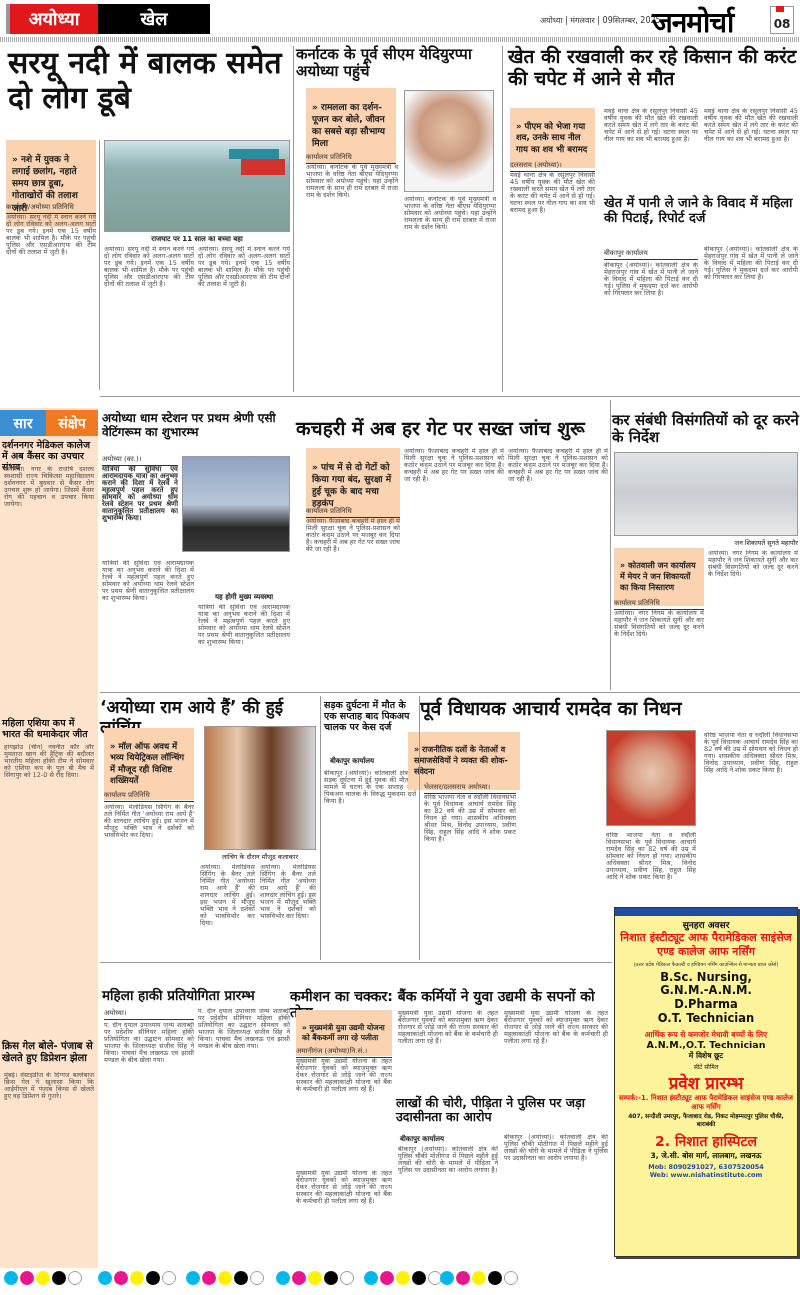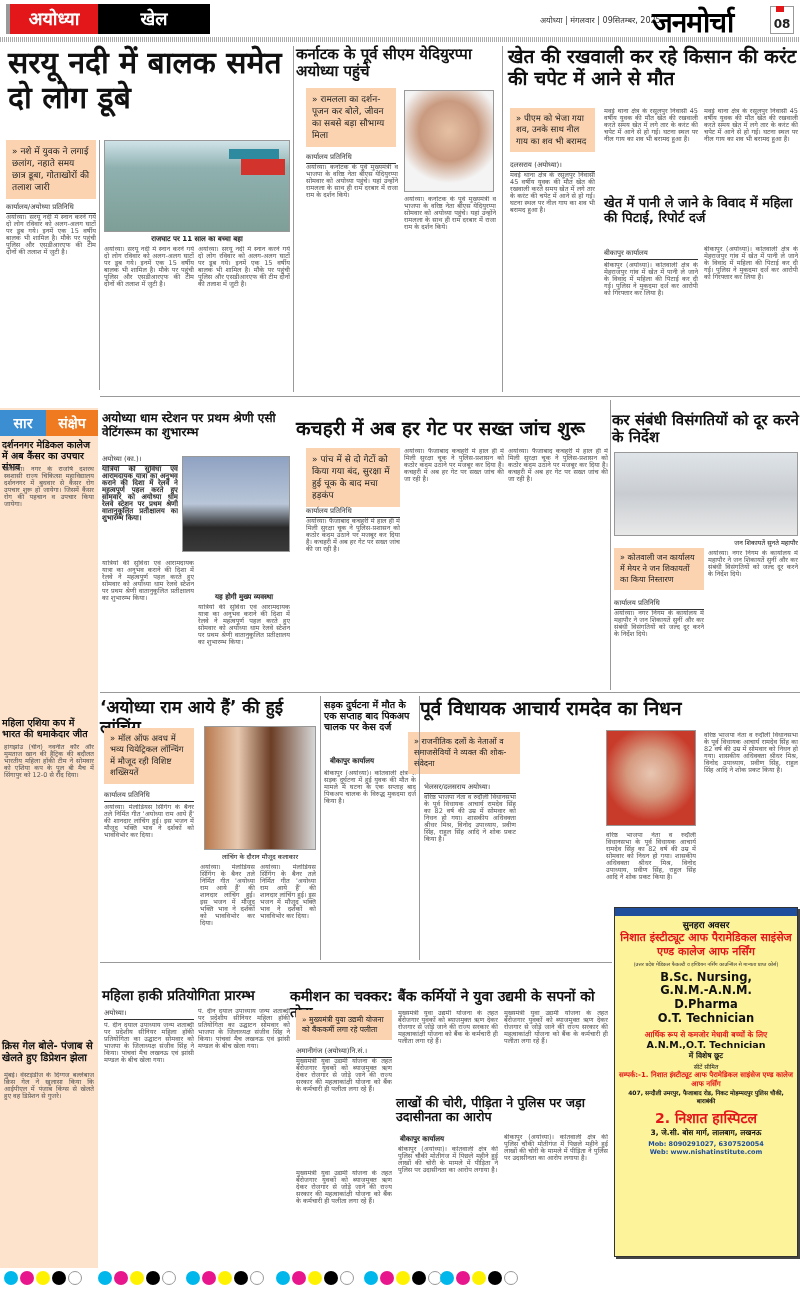--- a/index.html
+++ b/index.html
@@ -6,21 +6,21 @@
   body{width:800px;height:1295px;background:#fff;font-family:"DejaVu Sans",sans-serif;color:#222;position:relative;overflow:hidden}
   .abs{position:absolute}
   .hdr-tab-red{left:6px;top:4px;width:92px;height:30px;background:#e3161a;color:#fff;font-weight:bold;font-size:18px;text-align:center;line-height:30px;border-left:4px solid #999}
   .hdr-tab-black{left:98px;top:4px;width:112px;height:30px;background:#000;color:#fff;font-weight:bold;font-size:18px;text-align:center;line-height:30px}
   .hdr-line{left:0;top:37px;width:800px;height:5px;background:repeating-linear-gradient(90deg,#aaa 0 1px,#fff 1px 2px)}
   .dateline{left:540px;top:14px;font-size:8px;color:#333}
   .masthead{left:652px;top:2px;font-size:28px;font-weight:bold;color:#000;letter-spacing:-1px}
   .pageno{left:770px;top:6px;width:24px;height:28px;border:1px solid #999;font-size:12px;text-align:center;padding-top:10px;font-weight:bold}
   .pageno-flag{left:776px;top:6px;width:8px;height:6px;background:#e3161a}
   .h-big{font-weight:bold;color:#111;text-align:left;line-height:1.15}
-  .blurb{background:#fbd3b0;font-weight:normal;color:#222;padding:5px 6px;line-height:1.35}
+  .blurb{background:#fbd3b0;font-weight:bold;color:#222;padding:13px 6px;line-height:1.35}
   .blurb::before{content:"» ";}
   .byline{font-size:7px;color:#333;border-bottom:1px solid #333;padding-bottom:2px}
   .txt{font-size:6.5px;line-height:7px;color:#555;text-align:justify;overflow:hidden}
   .photo{background:linear-gradient(135deg,#a9b8ae,#6f8a7c);border:1px solid #999}
   .rule{background:#999}
   .sar{left:0;top:410px;width:100px;height:26px;background:#3a8ed1;color:#fff;font-weight:bold;text-align:center;line-height:26px;font-size:14px}
   .sanshep{left:92px;top:410px;width:100px;height:26px;background:#f07a20;color:#fff;font-weight:bold;text-align:center;line-height:26px;font-size:14px}
   .side-col{background:#fde3cc}
   .ad{left:614px;top:907px;width:184px;height:350px;background:#fdf39a;border:1px solid #333;box-shadow:2px 2px 0 #444}
   .ad *{text-align:center}
@@ -146,20 +146,21 @@
   <div style="font-size:11px;font-weight:bold;color:#e3161a;line-height:1.25;padding:0 4px">निशात इंस्टीट्यूट आफ पैरामेडिकल साइंसेज एण्ड कालेज आफ नर्सिंग</div>
   <div style="font-size:5px;color:#333;padding:2px">(उत्तर प्रदेश मेडिकल फैकल्टी व इण्डियन नर्सिंग काउन्सिल से मान्यता प्राप्त कोर्स)</div>
   <div style="font-size:11.5px;font-weight:bold;color:#111;line-height:1.2;margin-top:2px">B.Sc. Nursing,</div>
   <div style="font-size:11.5px;font-weight:bold;color:#111;line-height:1.2">G.N.M.-A.N.M.</div>
   <div style="font-size:11.5px;font-weight:bold;color:#111;line-height:1.2">D.Pharma</div>
   <div style="font-size:11.5px;font-weight:bold;color:#111;line-height:1.2">O.T. Technician</div>
   <div style="font-size:7.5px;font-weight:bold;color:#e3161a;margin-top:3px">आर्थिक रूप से कमजोर मेधावी बच्चों के लिए</div>
   <div style="font-size:9.5px;font-weight:bold;color:#111">A.N.M.,O.T. Technician</div>
   <div style="font-size:7.5px;font-weight:bold;color:#111">में विशेष छूट</div>
   <div style="font-size:6px;color:#111;margin-top:3px">सीटें सीमित</div>
+  <div style="font-size:17px;font-weight:bold;color:#e3161a">प्रवेश प्रारम्भ</div>
   <div style="font-size:7px;font-weight:bold;color:#e3161a;padding:0 3px;line-height:1.3">सम्पर्क:-1. निशात इंस्टीट्यूट आफ पैरामेडिकल साइंसेज एण्ड कालेज आफ नर्सिंग</div>
   <div style="font-size:6px;font-weight:bold;color:#111;padding:0 4px;line-height:1.4">407, सन्दौली उमरपुर, फैजाबाद रोड, निकट मोहम्मदपुर पुलिस चौकी, बाराबंकी</div>
   <div style="font-size:14px;font-weight:bold;color:#e3161a;margin-top:2px">2. निशात हास्पिटल</div>
   <div style="font-size:7.5px;font-weight:bold;color:#111">3, जे.सी. बोस मार्ग, लालबाग, लखनऊ</div>
   <div style="font-size:6.5px;font-weight:bold;color:#1f4e9c;margin-top:3px">Mob: 8090291027, 6307520054</div>
   <div style="font-size:6.5px;font-weight:bold;color:#1f4e9c">Web: www.nishatinstitute.com</div>
 </div>
 
 <div class="abs rule" style="left:99px;top:140px;width:1px;height:250px"></div>
 <div class="abs rule" style="left:293px;top:46px;width:1px;height:346px"></div>

